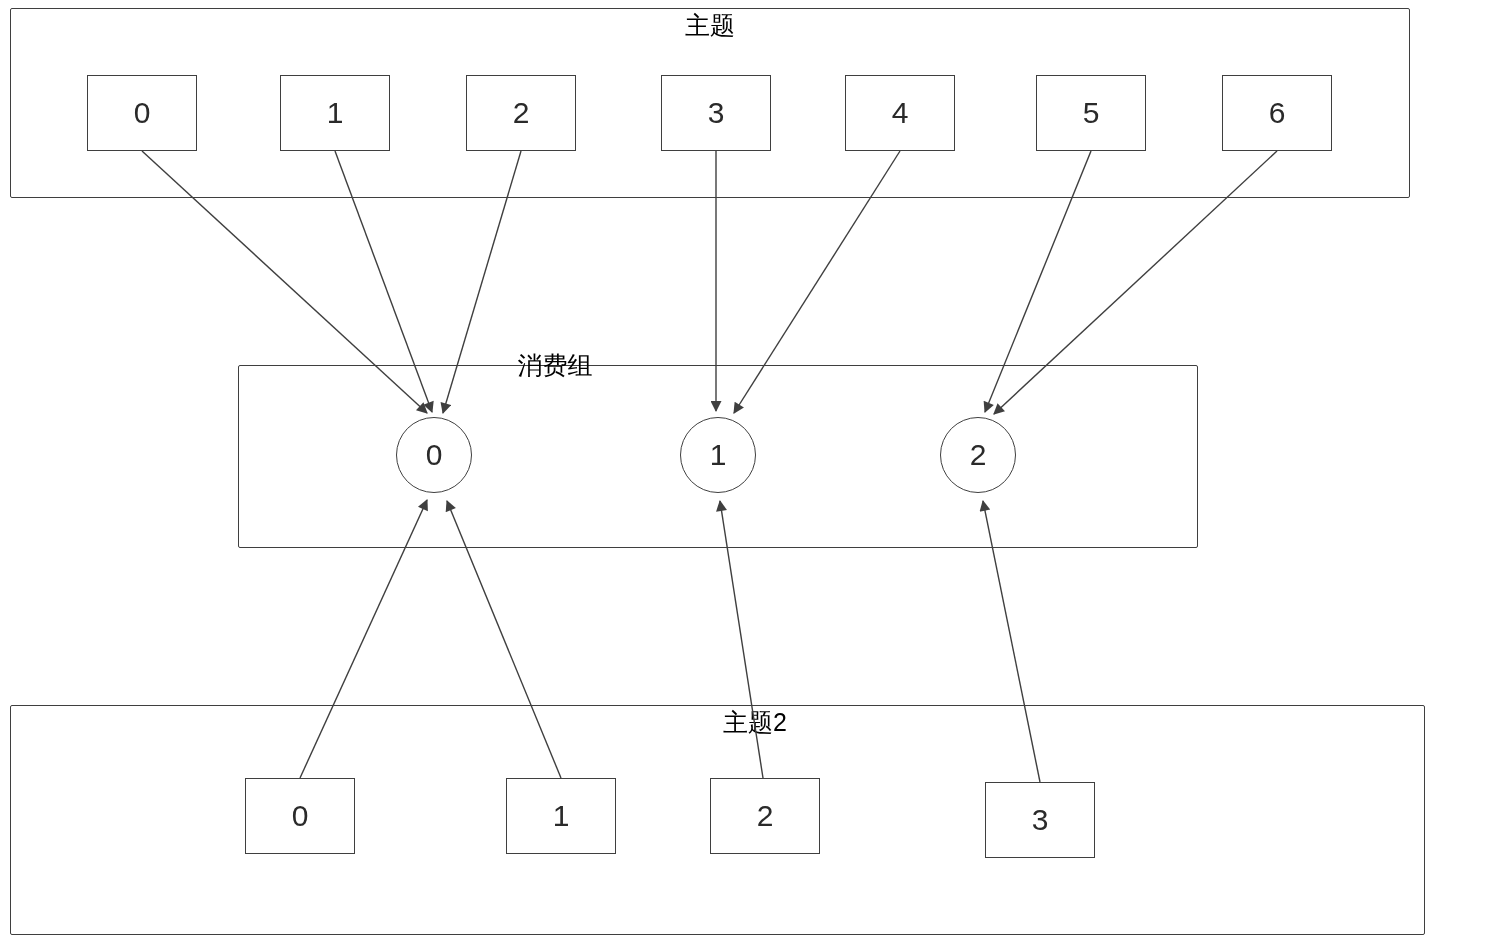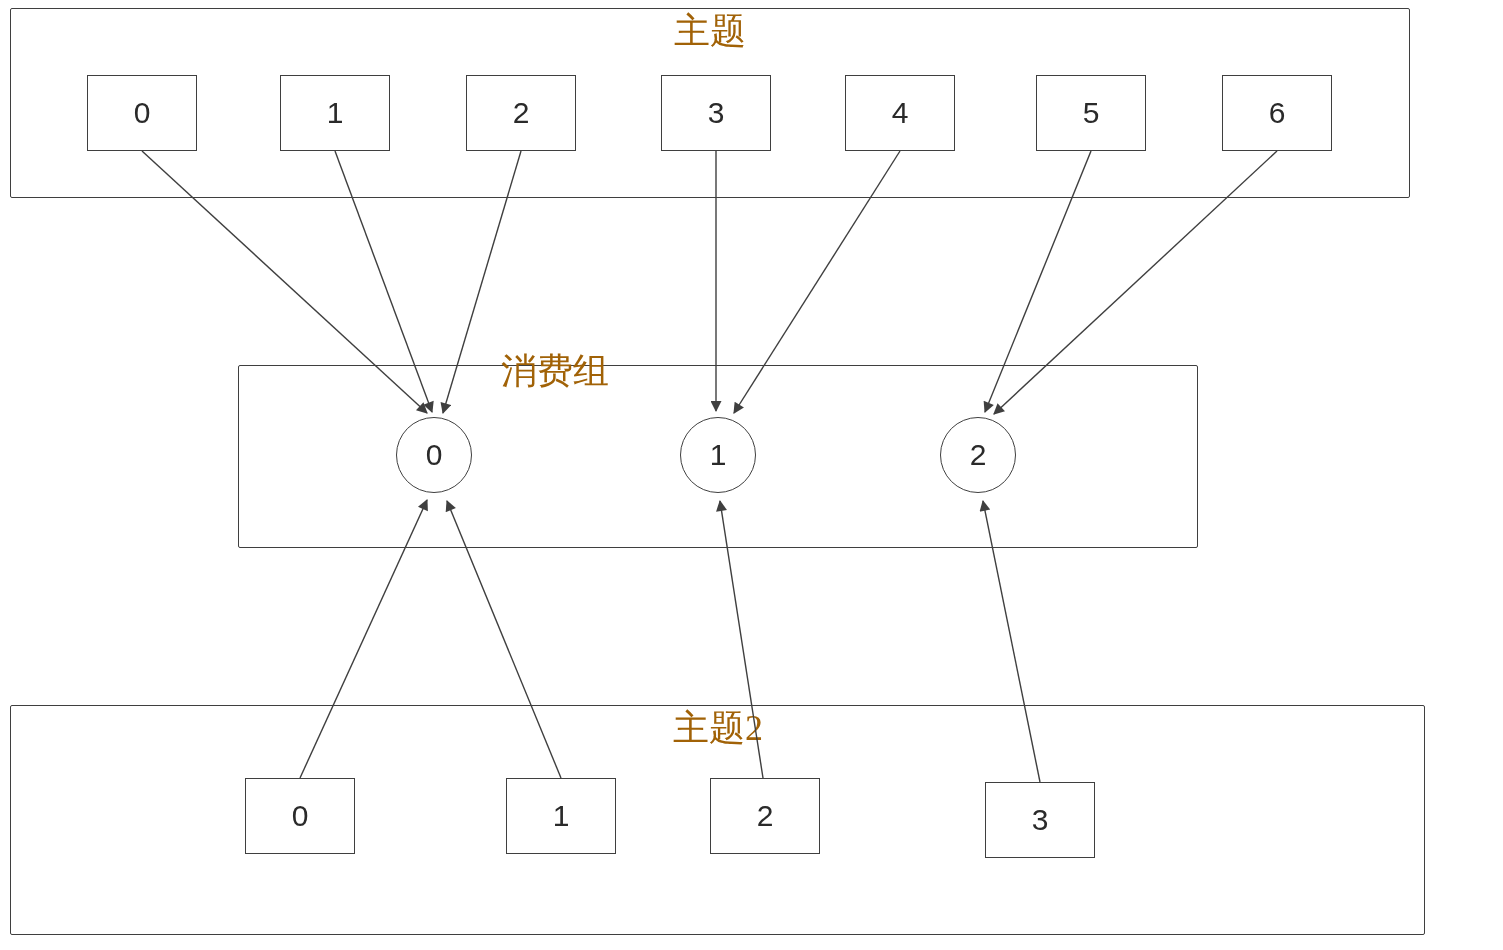--- a/index.html
+++ b/index.html
@@ -18,26 +18,25 @@
   }
   .group {
     position: absolute;
     border: 1px solid #3f3f3f;
     border-radius: 2px;
     background: transparent;
     box-sizing: border-box;
   }
   .group-title {
     position: absolute;
-    font-size: 36px;
+    font-size: 25px;
     line-height: 1.1;
-    color: #a16207;
+    color: #000000;
     white-space: nowrap;
     transform: translateX(-50%);
-    font-family: Liberation Serif, serif;
   }
   .pbox {
     position: absolute;
     width: 110px;
     height: 76px;
     border: 1px solid #3f3f3f;
     background: #ffffff;
     box-sizing: border-box;
     display: flex;
     align-items: center;
@@ -87,21 +86,21 @@
   <div class="pbox" style="left:1222px; top:75px;">6</div>
 
   <div class="group" style="left:238px; top:365px; width:960px; height:183px;"></div>
   <div class="group-title" style="left:555px; top:352px;">消费组</div>
 
   <div class="consumer" style="left:396px; top:417px;">0</div>
   <div class="consumer" style="left:680px; top:417px;">1</div>
   <div class="consumer" style="left:940px; top:417px;">2</div>
 
   <div class="group" style="left:10px; top:705px; width:1415px; height:230px;"></div>
-  <div class="group-title" style="left:718px; top:709px;">主题2</div>
+  <div class="group-title" style="left:755px; top:709px;">主题2</div>
 
   <div class="pbox" style="left:245px; top:778px;">0</div>
   <div class="pbox" style="left:506px; top:778px;">1</div>
   <div class="pbox" style="left:710px; top:778px;">2</div>
   <div class="pbox" style="left:985px; top:782px;">3</div>
 
   <svg class="arrows" viewBox="0 0 1503 950" xmlns="http://www.w3.org/2000/svg">
     <defs>
       <marker id="arrowhead" viewBox="0 0 10 10" refX="9" refY="5" markerWidth="13" markerHeight="11" orient="auto" markerUnits="userSpaceOnUse">
         <path d="M0,0 L10,5 L0,10 z" fill="#3f3f3f"></path>

